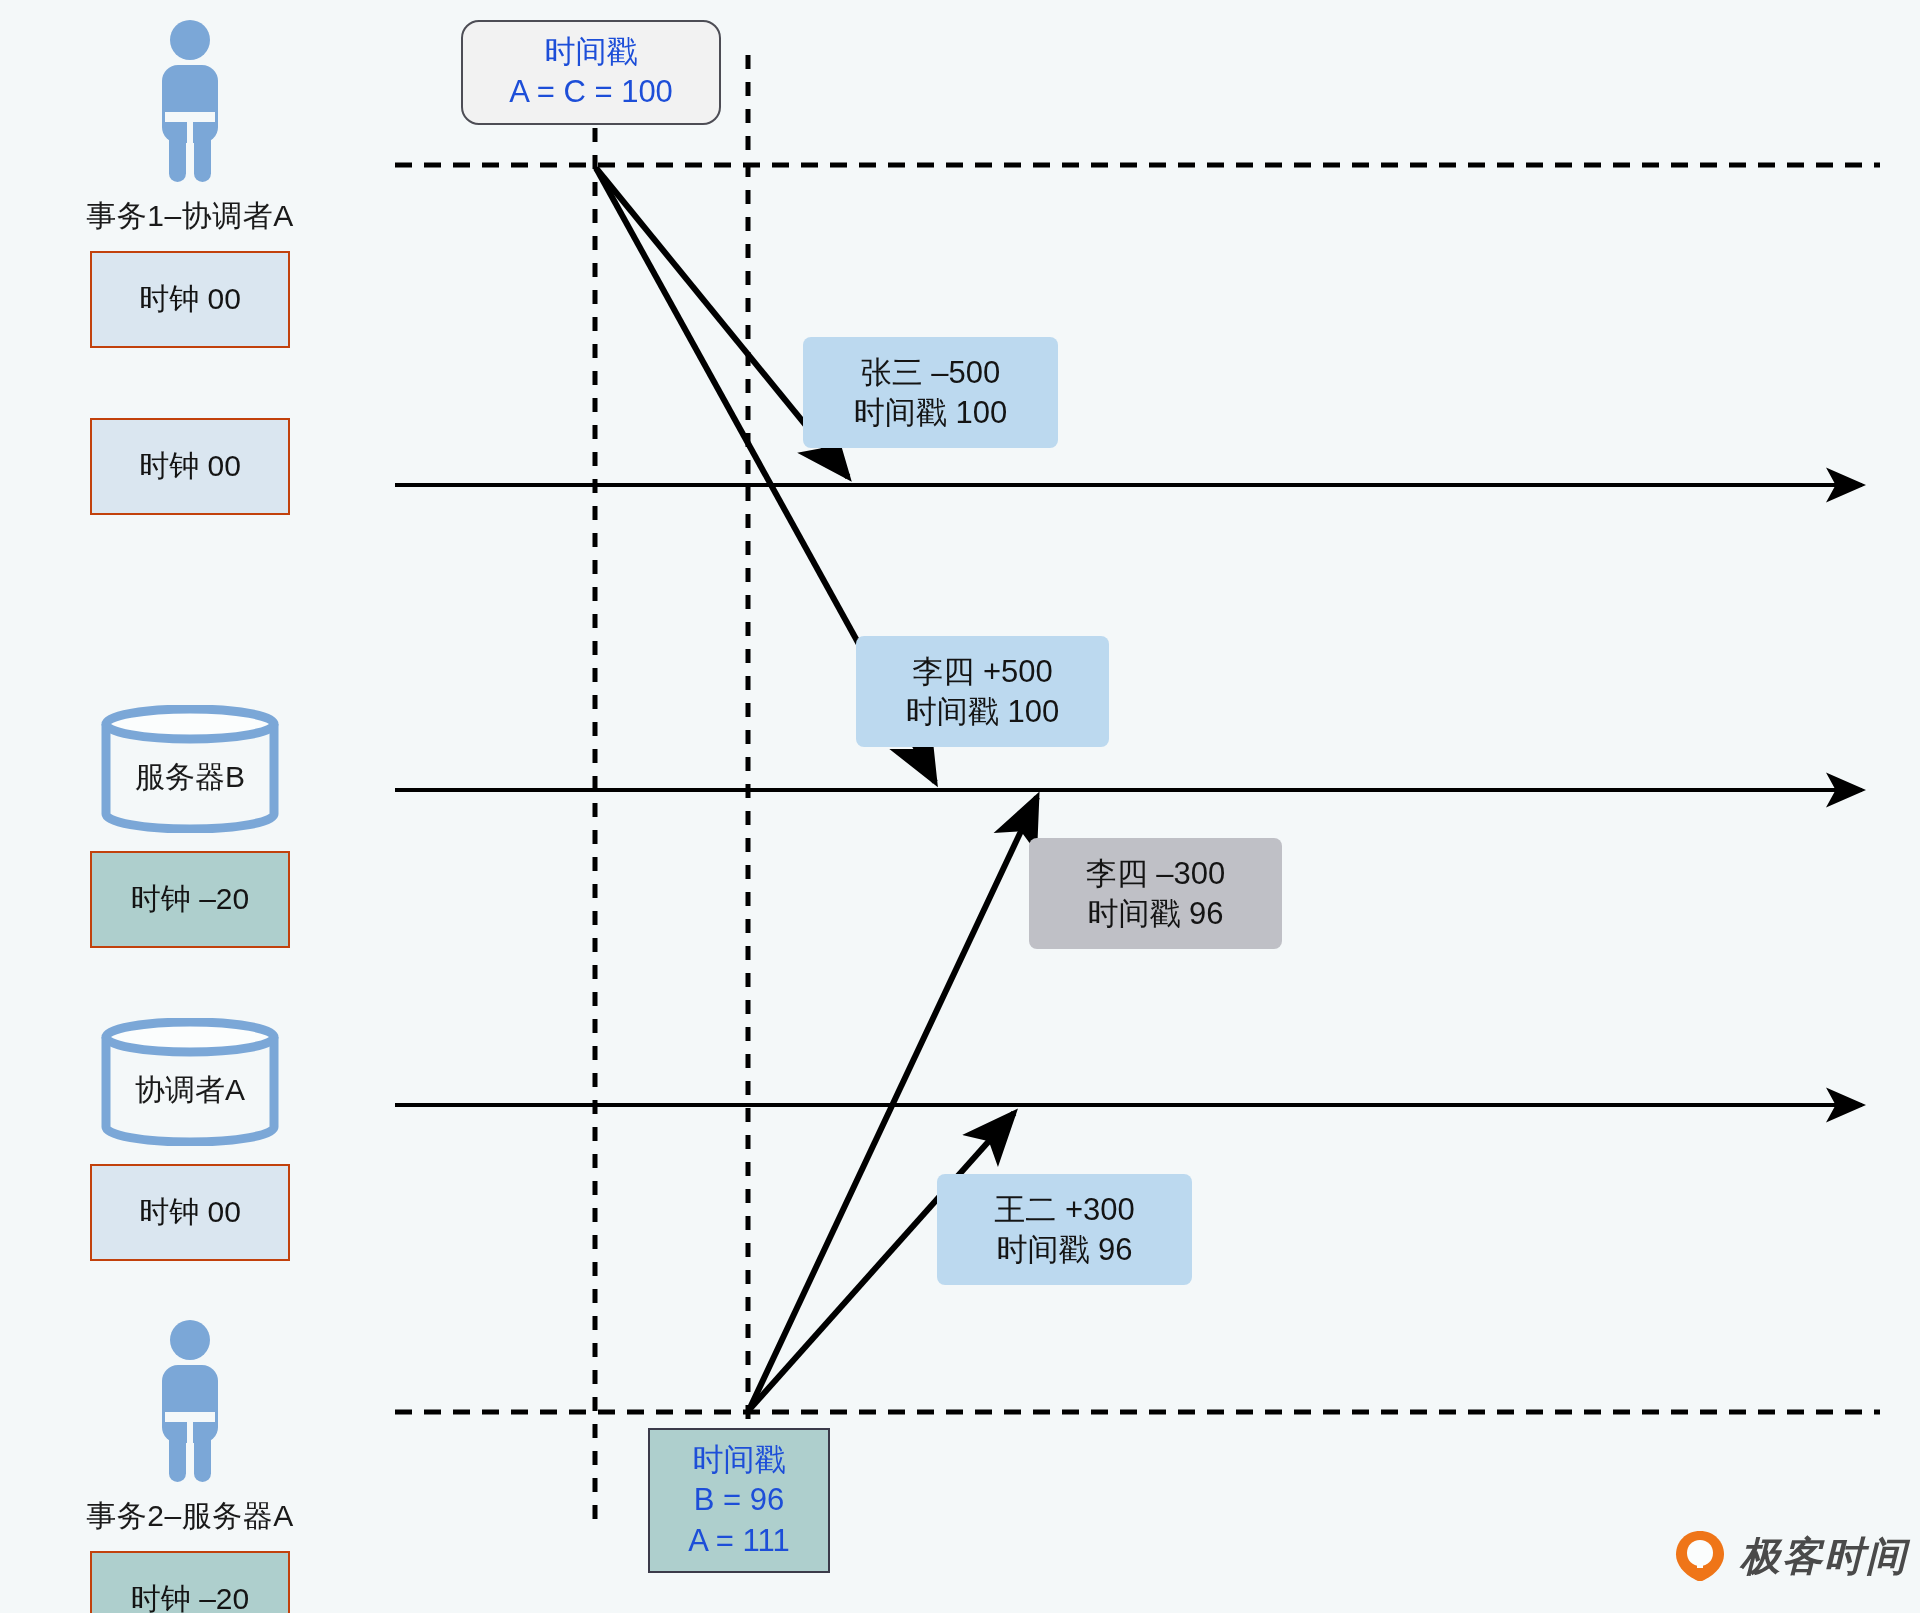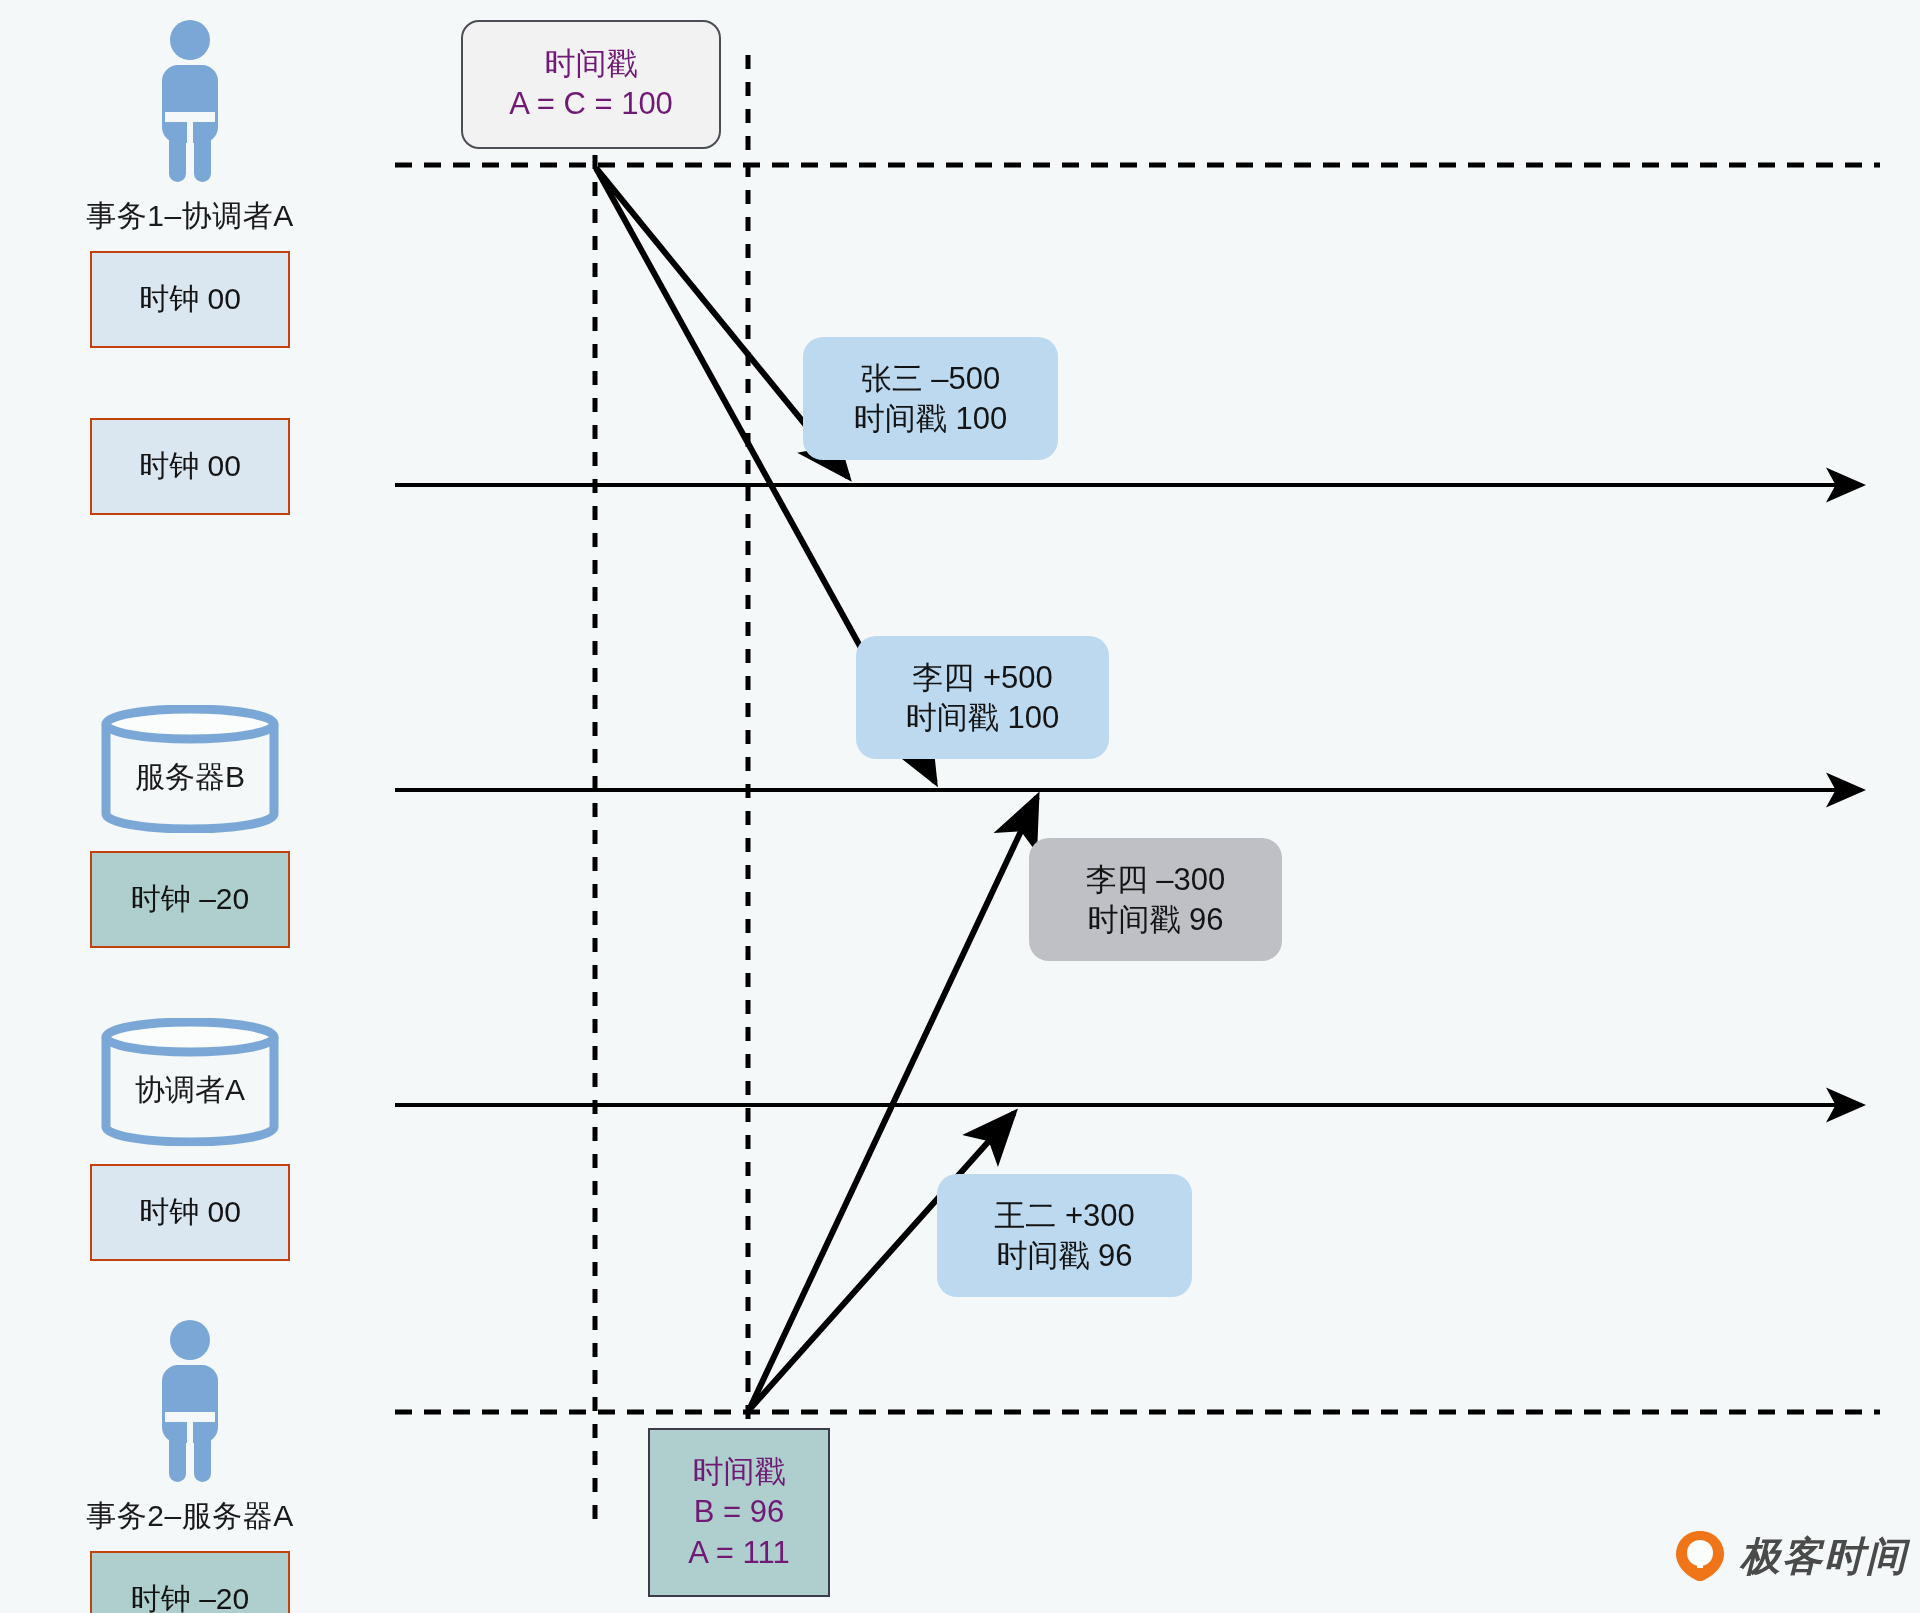--- a/index.html
+++ b/index.html
@@ -54,40 +54,40 @@
     position: absolute;
     width: 186px;
     text-align: center;
     font-size: 30px;
     color: #1a1a1a;
   }
 
   
   .callout {
     position: absolute;
-    border-radius: 20px;
-    padding: 22px 22px;
+    border-radius: 8px;
+    padding: 16px 22px;
     font-size: 31px;
     line-height: 1.28;
     color: #141414;
     text-align: center;
     white-space: pre-line;
   }
   .callout.blue { background: #bcd9ef; }
   .callout.gray { background: #bfc0c6; }
 
   .note-box {
     position: absolute;
     border-radius: 18px;
     border: 2px solid #4d4d55;
     background: #f2f2f2;
-    padding: 22px 26px;
+    padding: 10px 26px;
     font-size: 31px;
     line-height: 1.3;
-    color: #701a75;
+    color: #1d4ed8;
     text-align: center;
     white-space: pre-line;
   }
   .note-box.square {
     border-radius: 0;
     background: #aecfcd;
     border: 2px solid #3b3b4a;
   }
 
   

